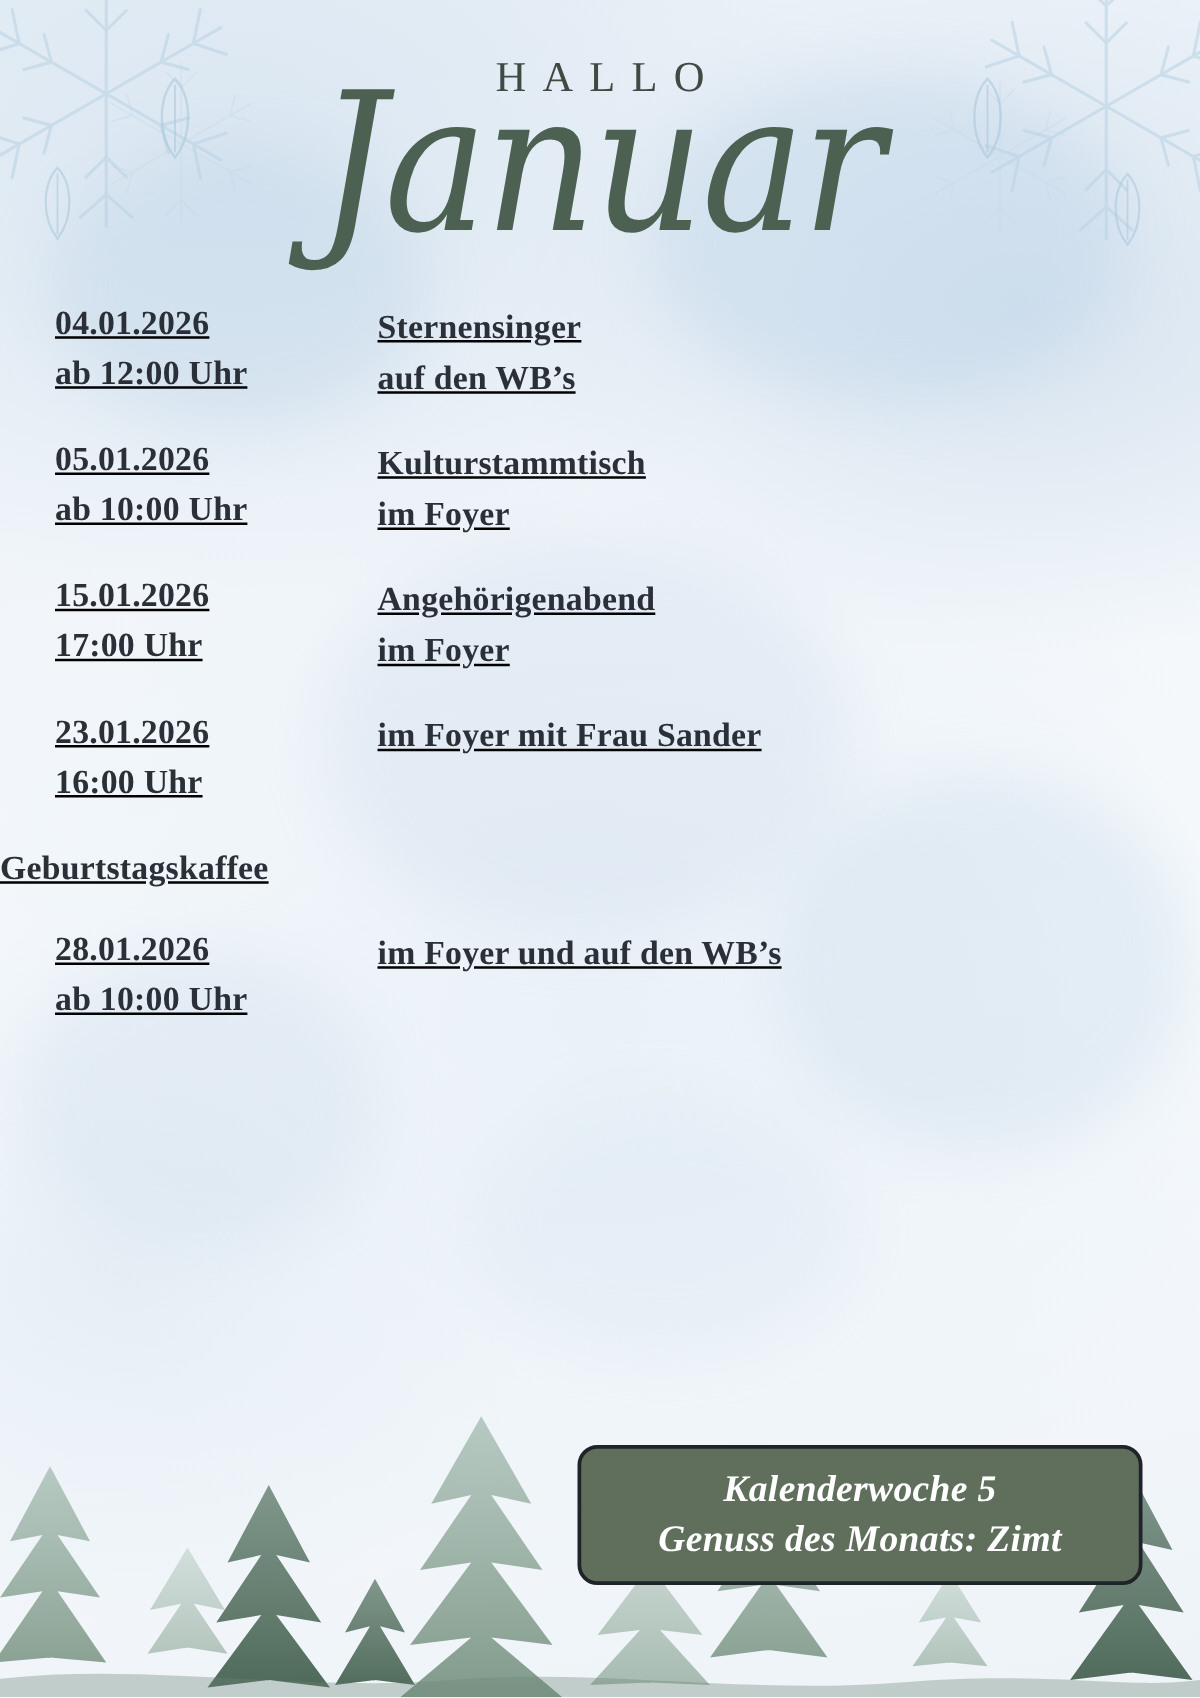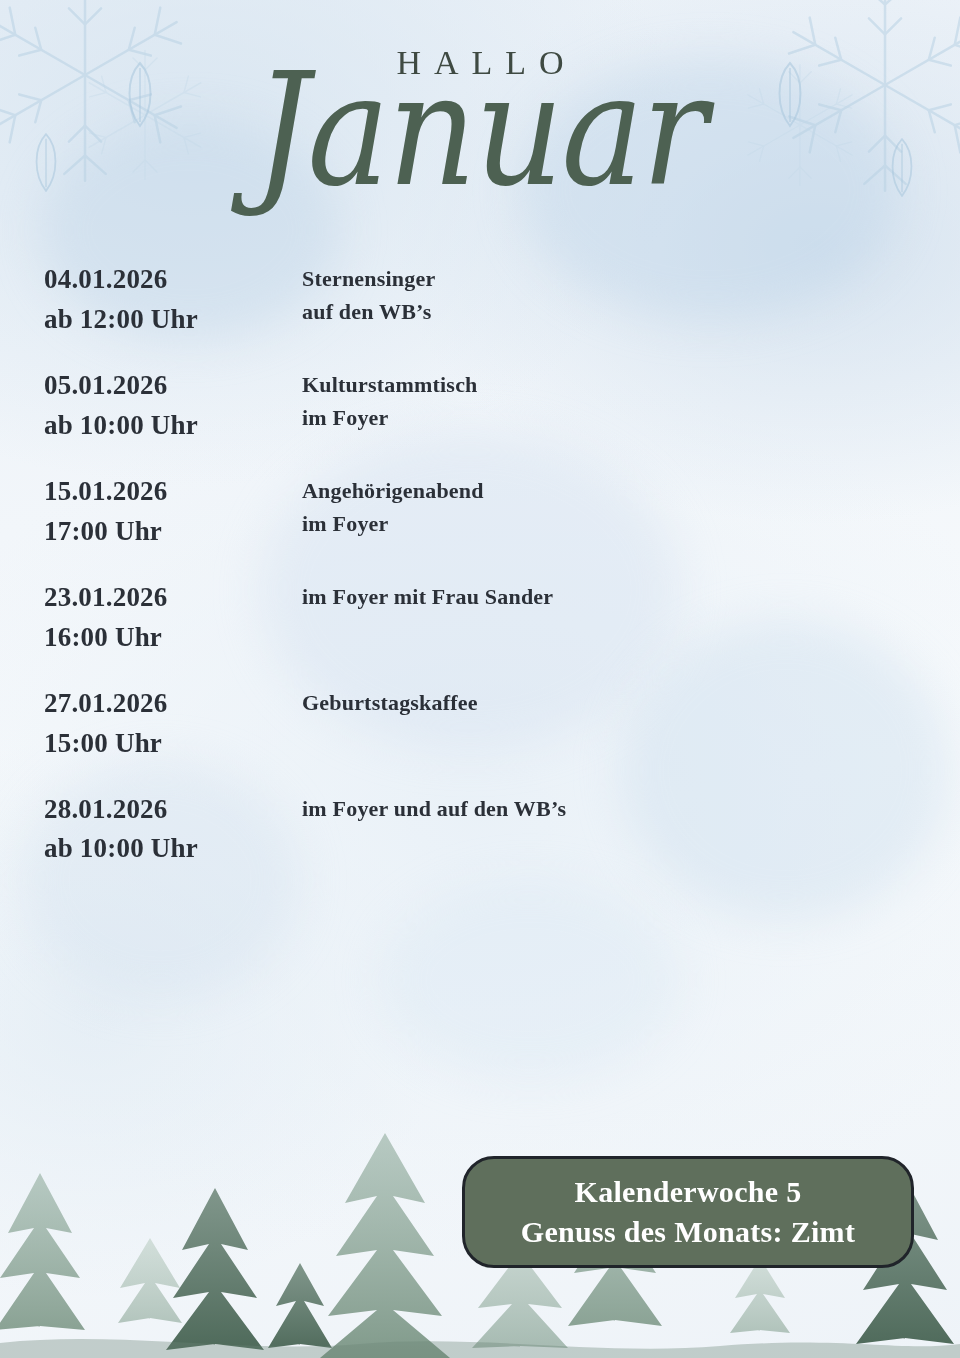--- a/index.html
+++ b/index.html
@@ -88,44 +88,45 @@
     margin-top: -22px;
     letter-spacing: -2px;
     font-weight: 400;
     transform: scaleY(1.12);
     transform-origin: top center;
   }
 
   
   .events {
     position: absolute;
-    top: 260px;
+    top: 239px;
     left: 0;
     width: 100%;
     z-index: 5;
+    text-decoration: underline;
   }
   .event-row {
     display: flex;
     align-items: flex-start;
     margin-bottom: 26px;
   }
   .event-date {
     width: 302px;
     padding-left: 44px;
     box-sizing: border-box;
     font-size: 27px;
     line-height: 1.48;
     color: #2b3038;
     font-weight: 700;
     letter-spacing: 0.2px;
   }
   .event-date .line2 { display: block; }
   .event-desc {
     flex: 1;
-    font-size: 22px;
+    font-size: 27px;
     line-height: 1.5;
     color: #2b3038;
     font-weight: 700;
     padding-top: 2px;
     letter-spacing: 0.2px;
   }
   .event-desc .line2 { display: block; }
 
   
   .forest {
@@ -139,27 +140,28 @@
 
   
   .badge {
     position: absolute;
     left: 462px;
     top: 1156px;
     width: 452px;
     height: 112px;
     background: #5f6f5c;
     border: 3px solid #20242a;
-    border-radius: 32px;
+    border-radius: 16px;
     z-index: 6;
     display: flex;
     flex-direction: column;
     align-items: center;
     justify-content: center;
     box-sizing: border-box;
+    font-style: italic;
   }
   .badge-line {
     color: #ffffff;
     font-size: 30px;
     font-weight: 700;
     line-height: 1.32;
     letter-spacing: 0.3px;
     text-align: center;
   }
 </style>
@@ -417,24 +419,20 @@
       <div class="event-date">
         <span>23.01.2026</span>
         <span class="line2">16:00 Uhr</span>
       </div>
       <div class="event-desc">
         <span class="line2">im Foyer mit Frau Sander</span>
       </div>
     </div>
 
     <div class="event-row">
-      <div class="event-date">
-        <span>27.01.2026</span>
-        <span class="line2">15:00 Uhr</span>
-      </div>
       <div class="event-desc">
         <span>Geburtstagskaffee</span>
         <span class="line2"></span>
       </div>
     </div>
 
     <div class="event-row">
       <div class="event-date">
         <span>28.01.2026</span>
         <span class="line2">ab 10:00 Uhr</span>

